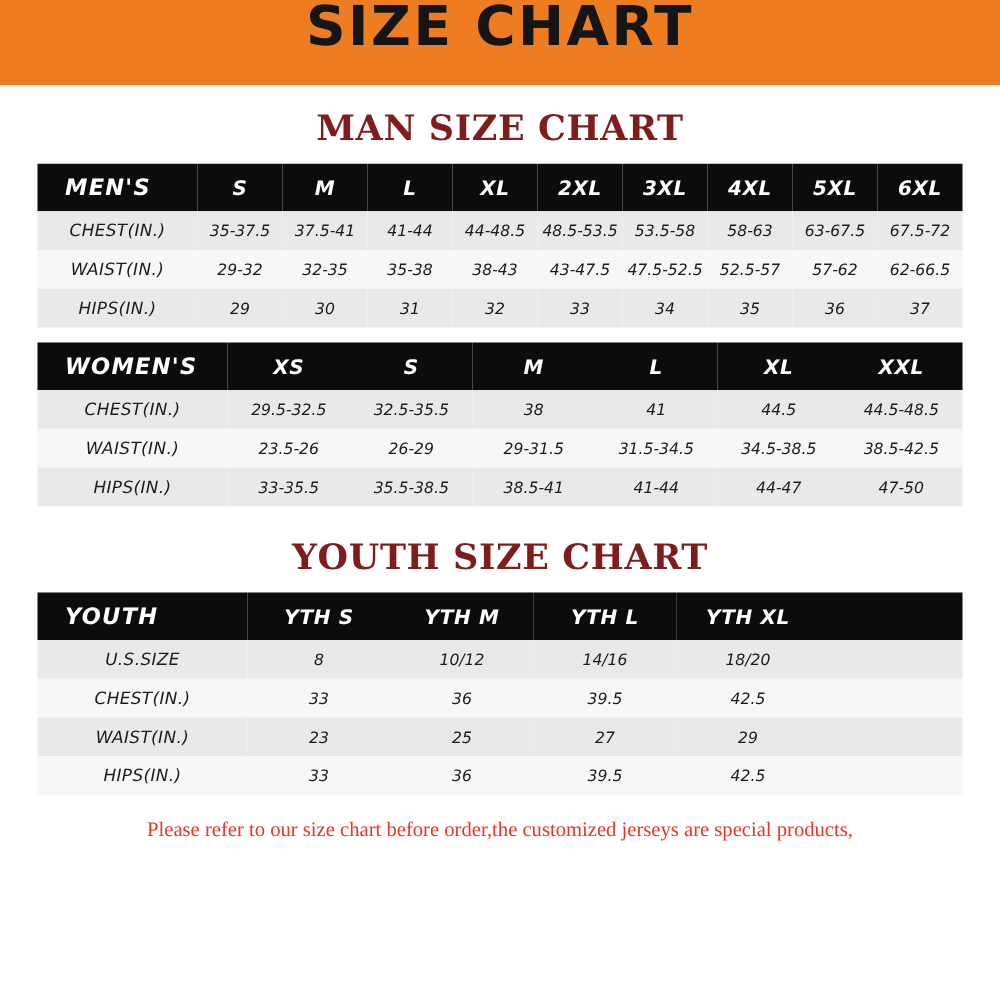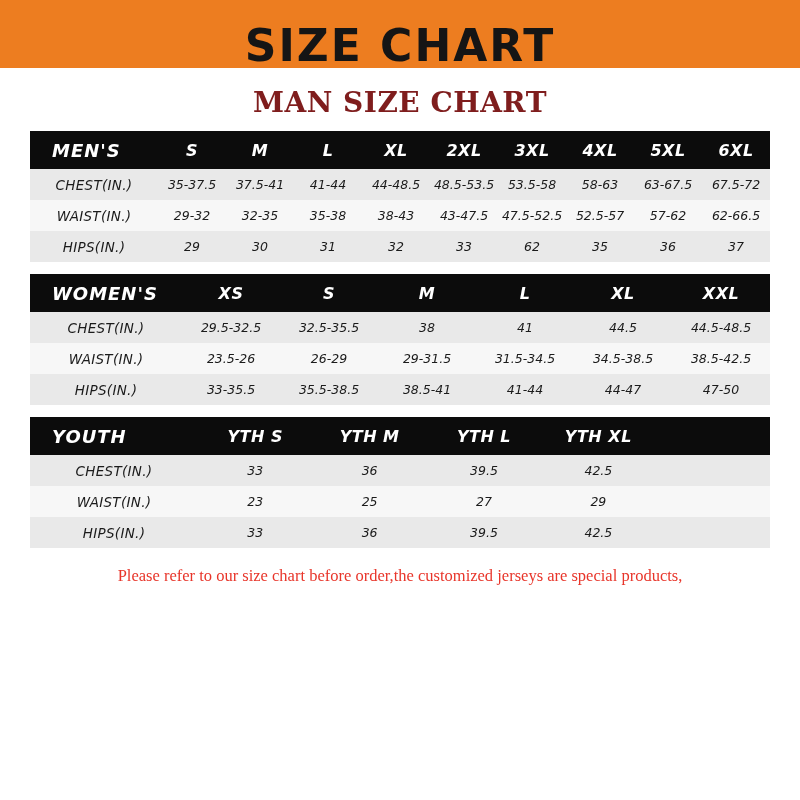--- a/index.html
+++ b/index.html
@@ -15,21 +15,21 @@
     width: 800px;
     height: 800px;
     background: #ffffff;
     overflow: hidden;
   }
   
   .banner {
     height: 68px;
     background: #ed7d20;
     display: flex;
-    align-items: flex-end;
+    align-items: flex-start;
     justify-content: center;
   }
   .banner-title {
     font-family: "DejaVu Sans", sans-serif;
     font-weight: bold;
     font-size: 44px;
     letter-spacing: 2px;
     color: #151515;
     line-height: 1;
   }
@@ -172,21 +172,21 @@
           <td>57-62</td>
           <td>62-66.5</td>
         </tr>
         <tr>
           <td class="rowlabel">HIPS(IN.)</td>
           <td>29</td>
           <td>30</td>
           <td>31</td>
           <td>32</td>
           <td>33</td>
-          <td>62</td>
+          <td>34</td>
           <td>35</td>
           <td>36</td>
           <td>37</td>
         </tr>
       </tbody>
     </table>
   </div>
 
   <div class="tbl-wrap">
     <table class="size women">
@@ -235,20 +235,21 @@
           <td>35.5-38.5</td>
           <td>38.5-41</td>
           <td>41-44</td>
           <td>44-47</td>
           <td>47-50</td>
         </tr>
       </tbody>
     </table>
   </div>
 
+  <div class="section-title t3">YOUTH SIZE CHART</div>
   <div class="tbl-wrap">
     <table class="size youth">
       <colgroup>
         <col class="c0">
           <col>
           <col>
           <col>
           <col>
           <col>
       </colgroup>
@@ -257,20 +258,28 @@
           <th class="rowlabel">YOUTH</th>
           <th>YTH S</th>
           <th>YTH M</th>
           <th>YTH L</th>
           <th>YTH XL</th>
           <th></th>
         </tr>
       </thead>
       <tbody>
         <tr>
+          <td class="rowlabel">U.S.SIZE</td>
+          <td>8</td>
+          <td>10/12</td>
+          <td>14/16</td>
+          <td>18/20</td>
+          <td></td>
+        </tr>
+        <tr>
           <td class="rowlabel">CHEST(IN.)</td>
           <td>33</td>
           <td>36</td>
           <td>39.5</td>
           <td>42.5</td>
           <td></td>
         </tr>
         <tr>
           <td class="rowlabel">WAIST(IN.)</td>
           <td>23</td>

